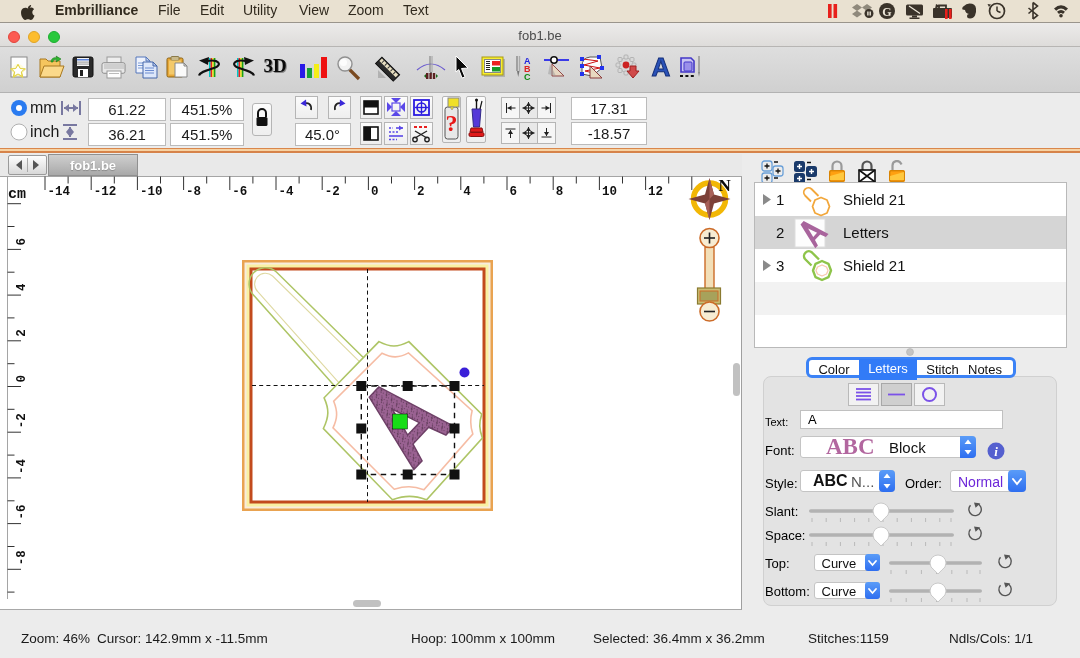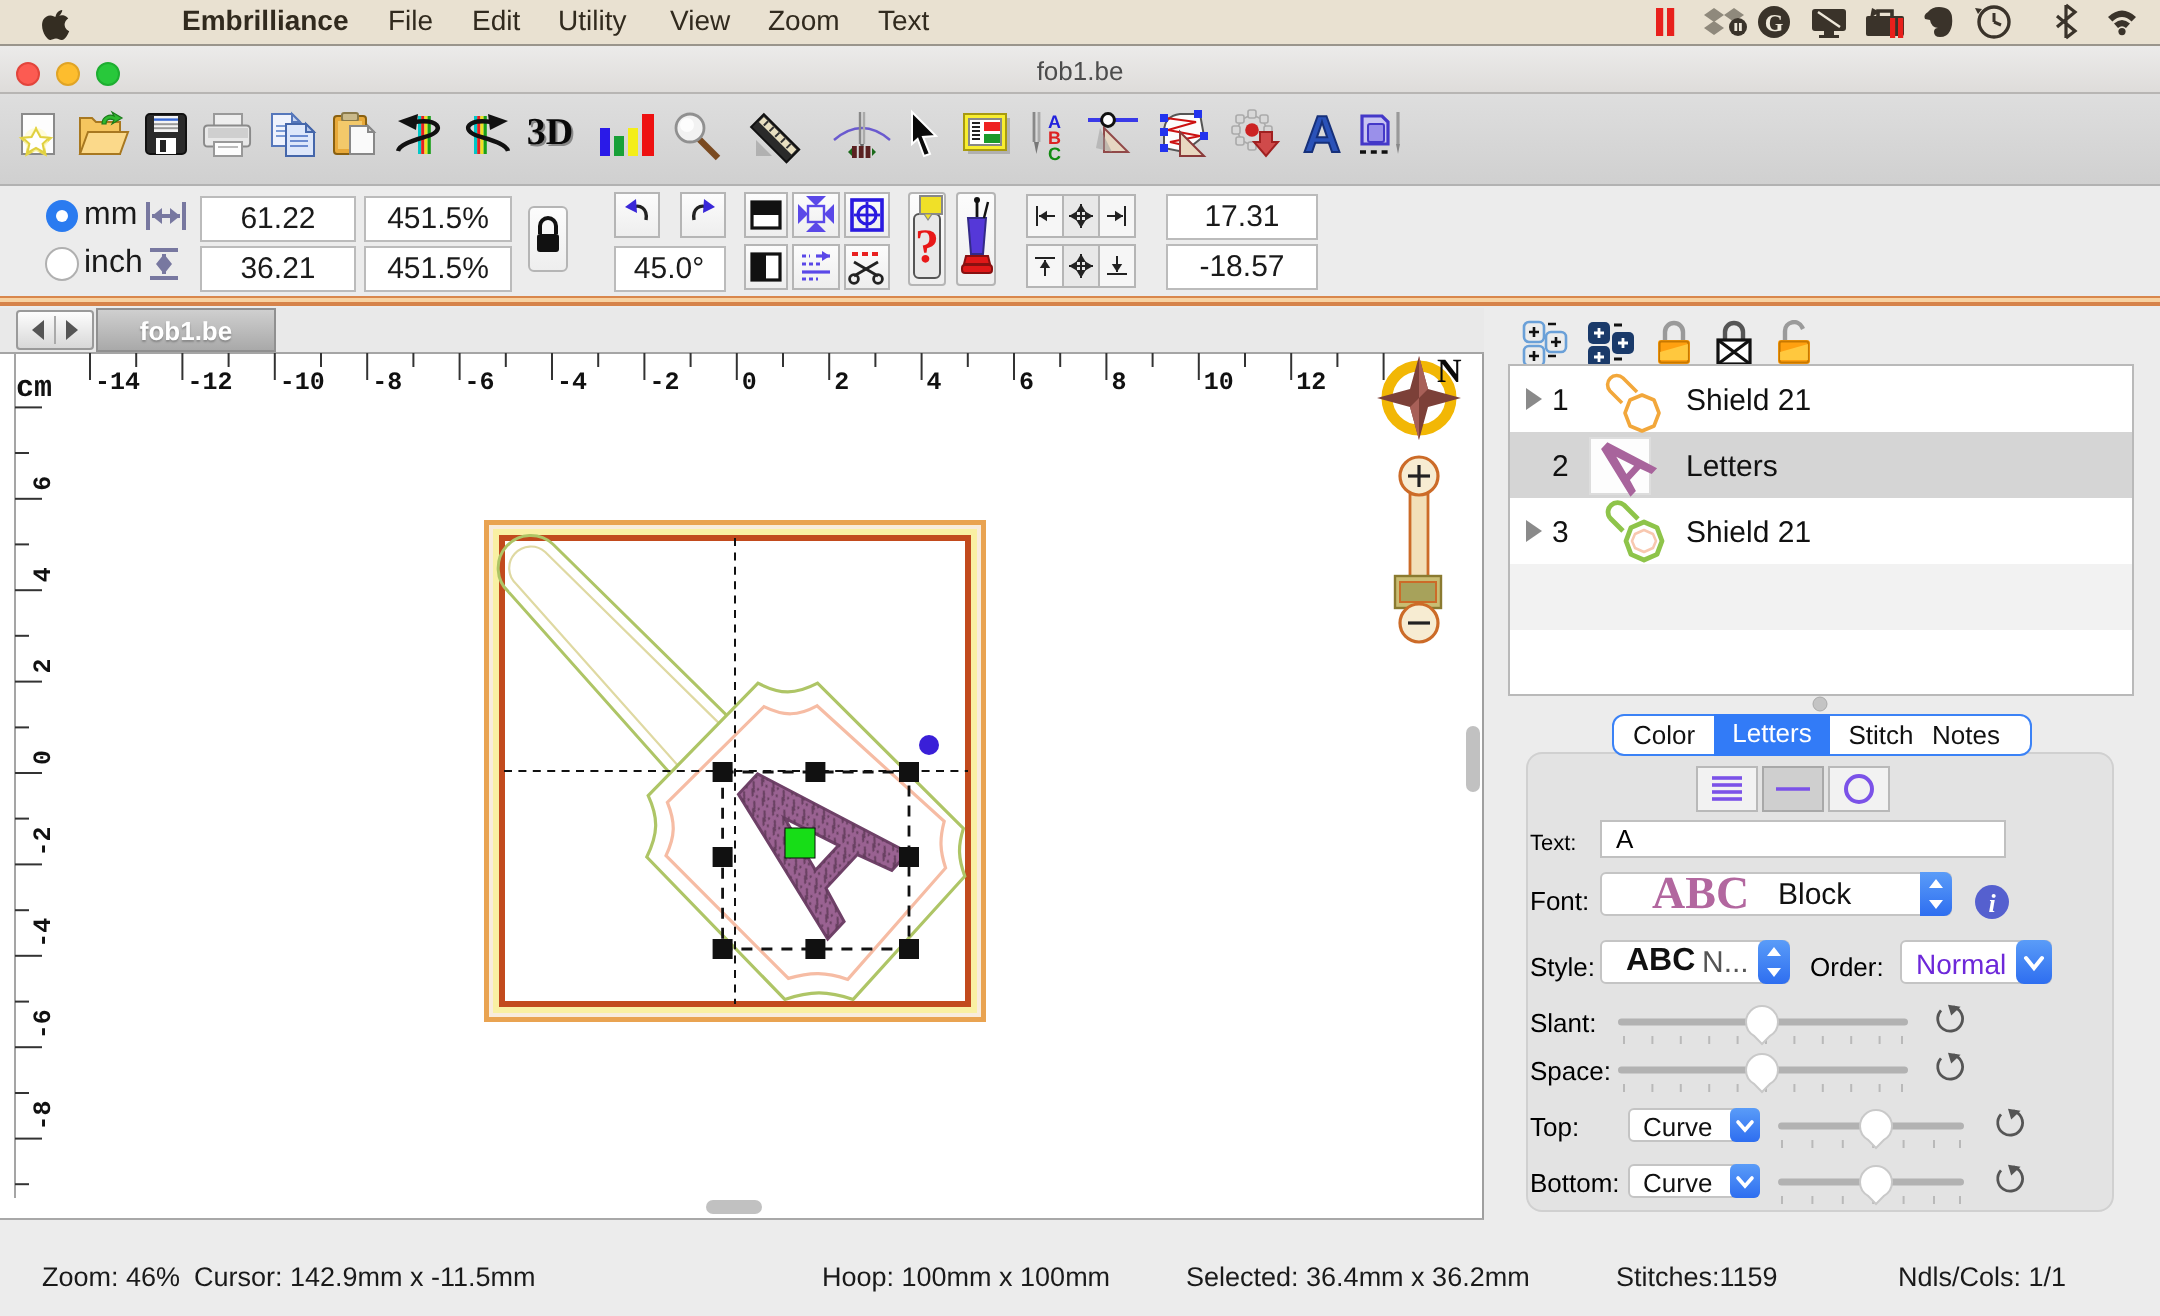--- a/index.html
+++ b/index.html
@@ -1,36 +1,36 @@
 <!DOCTYPE html>
 <html><head>
 <meta charset="utf-8">
 <style>
 * { margin:0; padding:0; box-sizing:border-box; }
 html,body { width:1080px; height:658px; overflow:hidden; font-family:"Liberation Sans", sans-serif; }
 #app { position:relative; width:1080px; height:658px; background:#ececec; }
 
 
 #menubar { position:absolute; left:0; top:0; width:1080px; height:22px; background:#e9e1d1; color:#312a1e; font-size:14px; }
-#menubar .mi { position:absolute; top:2px;margin-left:36px; }
+#menubar .mi { position:absolute; top:2px; }
 #menubar .b { font-weight:bold; }
 
 
 #titlebar { position:absolute; left:0; top:22px; width:1080px; height:25px;
   background:linear-gradient(#ecebea,#dedcda); border-bottom:1px solid #b7b5b3; border-top:1px solid #9a958c; box-sizing:border-box; }
 .tl { position:absolute; top:8px; width:12px; height:12px; border-radius:50%; }
 #title { position:absolute; top:5px; width:100%; text-align:center; font-size:13px; color:#4c4c4c; }
 
 
 #toolbar { position:absolute; left:0; top:47px; width:1080px; height:46px;
   background:linear-gradient(#dedede,#d0d0d0); border-bottom:1px solid #b2b2b2; }
 #toolbar svg { position:absolute; top:9px; }
 
 
-#propbar { position:absolute; left:12px; top:93px; width:911px; height:56px; background:#ececec; font-size:15px; color:#1a1a1a; }
+#propbar { position:absolute; left:0; top:93px; width:911px; height:56px; background:#ececec; font-size:15px; color:#1a1a1a; }
 .pfield { position:absolute; height:23px; background:#fff; border:1px solid #bbb; text-align:center; line-height:21px; font-size:15px; }
 .pbtn { position:absolute; background:linear-gradient(#fcfcfc,#eee); border:1px solid #b5b5b5; }
 #orangesep { position:absolute; left:0; top:148px; width:1080px; height:5px;
   background:linear-gradient(#d9874c 0 22%, #f7d2a2 22% 60%, #d6834a 60% 100%); }
 
 
 #content { position:absolute; left:0; top:154px; width:1080px; height:456px; }
 #canvasarea { position:absolute; left:0; top:0; width:742px; height:456px; background:#fff; border-right:1px solid #9f9f9f; border-bottom:1px solid #a8a8a8; }
 #tabbar { position:absolute; left:0; top:0; width:742px; height:23px; background:#e9e9e9; }
 #rpanel { position:absolute; left:743px; top:0; width:337px; height:456px; background:#ececec; }
@@ -717,21 +717,21 @@
           <text x="88" y="55" font-size="15" fill="#111">Letters</text>
           <text x="88" y="88" font-size="15" fill="#111">Shield 21</text>
         </svg>
       </div>
       <svg width="14" height="10" style="position:absolute;left:160px;top:193px">
           <circle cx="7" cy="5" r="3.5" fill="#c4c4c4" stroke="#aaa" stroke-width="0.5"></circle>
         </svg>
 
       <div style="position:absolute;left:20px;top:222px;width:294px;height:230px;background:#e3e3e3;border:1px solid #d0d0d0;border-radius:8px"></div>
 
-      <div style="position:absolute;left:63px;top:203px;width:210px;height:21px;background:#fff;border:1px solid #3b82f6;border-radius:6px;font-size:13px;color:#111">
+      <div style="position:absolute;left:63px;top:203px;width:210px;height:21px;background:#fff;border:3px solid #3b82f6;border-radius:6px;font-size:13px;color:#111">
         <div style="position:absolute;left:0;top:0;width:50px;height:20px;text-align:center;line-height:19px">Color</div>
         <div style="position:absolute;left:50px;top:-1px;width:58px;height:20px;background:#327bf7;border-radius:0;color:#fff;text-align:center;line-height:20px;height:21px">Letters</div>
         <div style="position:absolute;left:108px;top:0;width:51px;height:20px;text-align:center;line-height:19px">Stitch</div>
         <div style="position:absolute;left:159px;top:0;width:50px;height:20px;text-align:left;line-height:19px">Notes</div>
       </div>
 
       <div style="position:absolute;left:105px;top:229px;width:31px;height:23px;background:#f2f2f2;border:1px solid #b9b9b9">
         <svg width="29" height="21">
             <g stroke="#7b52e8" stroke-width="1.8">
               <line x1="7" y1="5" x2="22" y2="5"></line>

